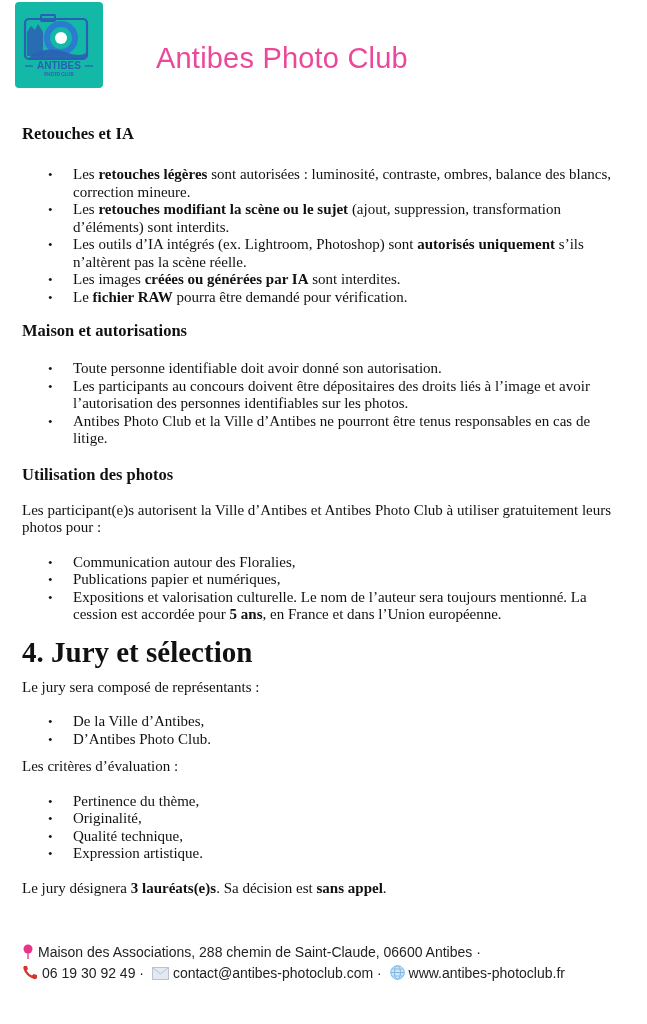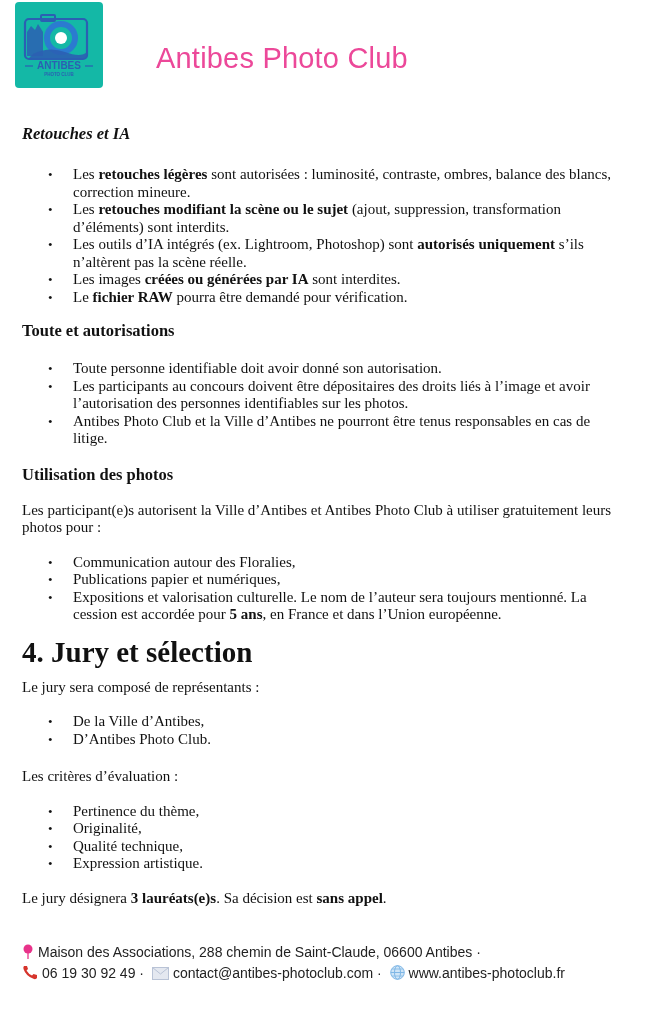--- a/index.html
+++ b/index.html
@@ -9,31 +9,31 @@
   .logo svg { position: absolute; left: 6px; top: 10px; }
   .title { position: absolute; left: 156px; top: 42px; font-family: "Liberation Sans", sans-serif; font-size: 29px; color: #ec4899; letter-spacing: 0.2px; }
   .content { position: absolute; left: 22px; top: 124px; width: 600px; font-family: "Liberation Serif", serif; font-size: 15px; line-height: 17.5px; }
   h3 { font-family: "Liberation Serif", serif; font-weight: bold; font-size: 16.5px; margin: 0; line-height: 20px; }
   h2 { font-family: "Liberation Serif", serif; font-weight: bold; font-size: 29px; margin: 0; line-height: 26px; }
   ul { margin: 4px; padding: 0; list-style: none; }
   li { position: relative; padding-left: 47px; }
   li::before { content: "•"; position: absolute; left: 22px; top: 0; font-size: 13px; }
   p { margin: 0; }
   b { font-weight: bold; }
-  .sec1-h { margin-top: 0; font-style: italic; }
+  .sec1-h { margin-top: 0; }
   .sec1-list { margin-top: 22px; }
   .sec2-h { margin-top: 15px; }
   .sec2-list { margin-top: 19px; }
   .sec3-h { margin-top: 17px; }
   .sec3-p { margin-top: 17px; }
   .sec3-list { margin-top: 17px; }
   .sec4-h { margin-top: 15px; }
   .sec4-p1 { margin-top: 14px; }
   .sec4-list1 { margin-top: 17px; }
-  .sec4-p2 { margin-top: 20px; }
+  .sec4-p2 { margin-top: 10px; }
   .sec4-list2 { margin-top: 17px; }
   .sec4-p3 { margin-top: 17px; }
   .footer { position: absolute; left: 22px; top: 942px; width: 610px; font-family: "Liberation Sans", sans-serif; font-size: 14px; line-height: 20.5px; color: #222; }
   .ficon { display: inline-block; vertical-align: -2px; margin-right: 4px; }
 </style>
 </head>
 <body>
 
 <div class="header">
   <div class="logo">
@@ -57,21 +57,21 @@
 
   <h3 class="sec1-h">Retouches et IA</h3>
   <ul class="sec1-list">
     <li><span>Les </span><b>retouches légères</b><span> sont autorisées : luminosité, contraste, ombres, balance des blancs, correction mineure.</span></li>
     <li><span>Les </span><b>retouches modifiant la scène ou le sujet</b><span> (ajout, suppression, transformation d’éléments) sont interdits.</span></li>
     <li><span>Les outils d’IA intégrés (ex. Lightroom, Photoshop) sont </span><b>autorisés uniquement</b><span> s’ils n’altèrent pas la scène réelle.</span></li>
     <li><span>Les images </span><b>créées ou générées par IA</b><span> sont interdites.</span></li>
     <li><span>Le </span><b>fichier RAW</b><span> pourra être demandé pour vérification.</span></li>
   </ul>
 
-  <h3 class="sec2-h">Toute et autorisations</h3>
+  <h3 class="sec2-h">Maison et autorisations</h3>
   <ul class="sec2-list">
     <li>Toute personne identifiable doit avoir donné son autorisation.</li>
     <li>Les participants au concours doivent être dépositaires des droits liés à l’image et avoir l’autorisation des personnes identifiables sur les photos.</li>
     <li>Antibes Photo Club et la Ville d’Antibes ne pourront être tenus responsables en cas de litige.</li>
   </ul>
 
   <h3 class="sec3-h">Utilisation des photos</h3>
   <p class="sec3-p">Les participant(e)s autorisent la Ville d’Antibes et Antibes Photo Club à utiliser gratuitement leurs photos pour :</p>
   <ul class="sec3-list">
     <li><span>Communication autour des Floralies,</span></li>

